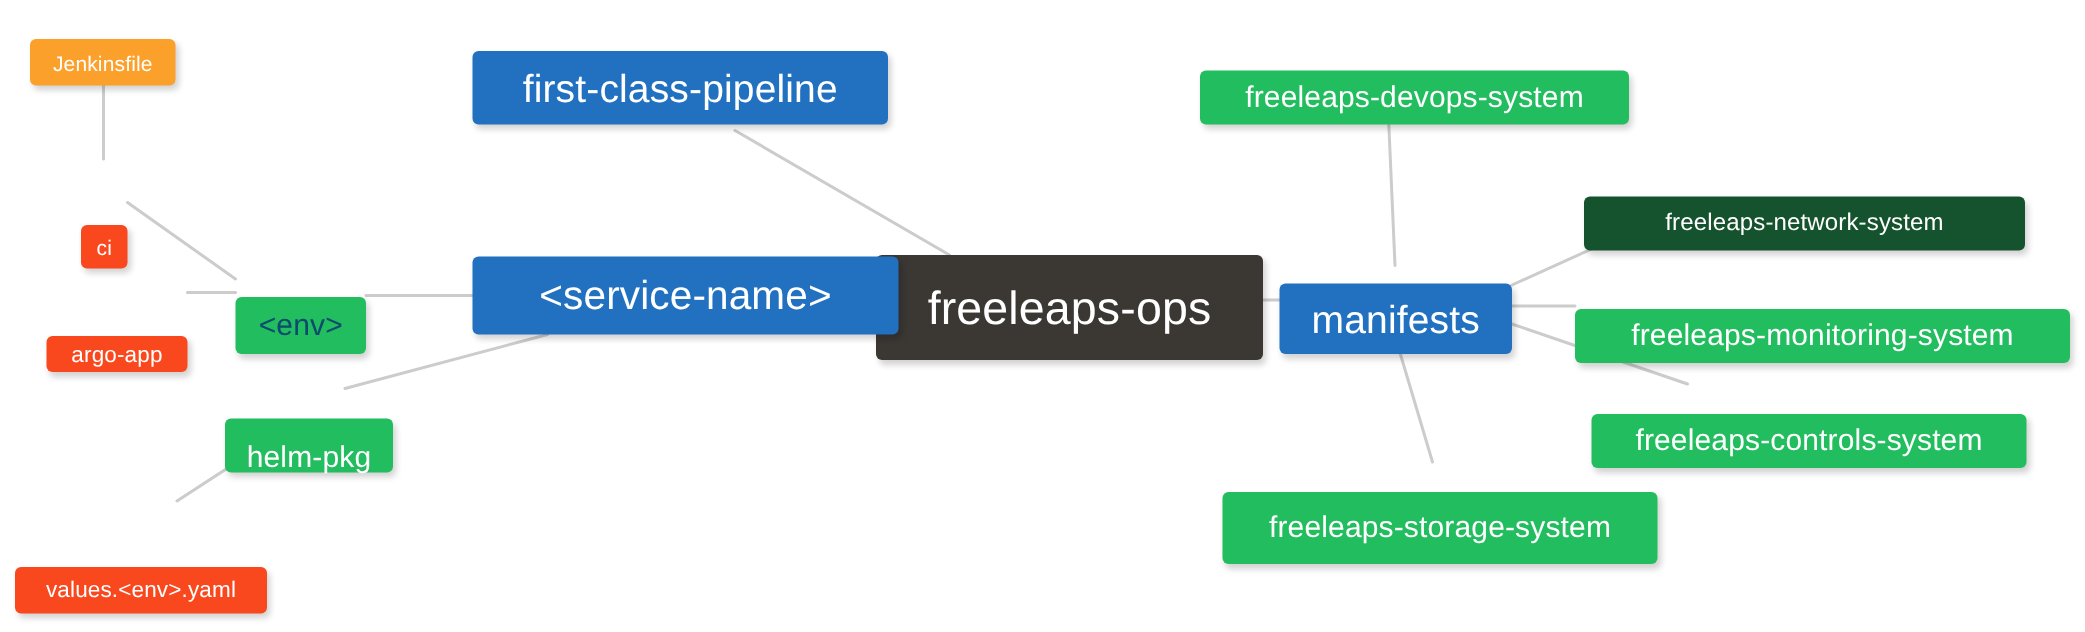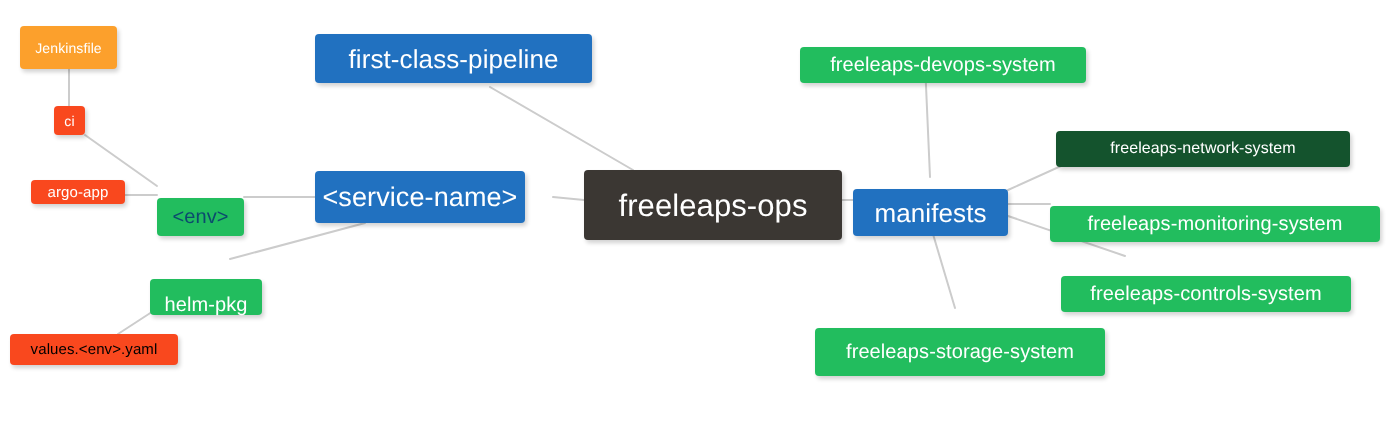--- a/index.html
+++ b/index.html
@@ -36,21 +36,21 @@
     white-space: nowrap;
     line-height: 1;
     letter-spacing: 0.1px;
     box-shadow: 2px 3px 4px rgba(0,0,0,0.18);
     text-rendering: geometricPrecision;
   }
   .n-root     { background: #3b3733; }
   .n-blue     { background: #2171c0; }
   .n-green    { background: #22bd5e; margin-top: 20px; }
   .n-orange   { background: #fca02c; }
-  .n-red      { background: #f9481e; }
+  .n-red      { background: #f9481e; margin-top: 44px; }
 </style>
 </head>
 <body>
 
 <div id="canvas">
   <svg id="edges" viewBox="0 0 1390 421" width="1390" height="421" xmlns="http://www.w3.org/2000/svg">
       <line x1="584" y1="200" x2="553" y2="197" stroke="#cccccc" stroke-width="2" stroke-linecap="round"></line>
       <line x1="633" y1="170" x2="490" y2="87" stroke="#cccccc" stroke-width="2" stroke-linecap="round"></line>
       <line x1="842" y1="200" x2="853" y2="200" stroke="#cccccc" stroke-width="2" stroke-linecap="round"></line>
       <line x1="315" y1="197" x2="244" y2="197" stroke="#cccccc" stroke-width="2" stroke-linecap="round"></line>
@@ -62,45 +62,45 @@
       <line x1="930" y1="177" x2="925" y2="63" stroke="#cccccc" stroke-width="2" stroke-linecap="round"></line>
       <line x1="1008" y1="190" x2="1103" y2="147" stroke="#cccccc" stroke-width="2" stroke-linecap="round"></line>
       <line x1="1008" y1="204" x2="1050" y2="204" stroke="#cccccc" stroke-width="2" stroke-linecap="round"></line>
       <line x1="1008" y1="216" x2="1125" y2="256" stroke="#cccccc" stroke-width="2" stroke-linecap="round"></line>
       <line x1="930" y1="224" x2="955" y2="308" stroke="#cccccc" stroke-width="2" stroke-linecap="round"></line>
     </svg>
   <div id="nodes">
       <div class="node n-root" style="left: 584px; top: 170px; width: 258px; height: 70px; font-size: 31px; background: rgb(59, 55, 51); color: rgb(255, 255, 255);">
         <span>freeleaps-ops</span>
       </div>
-      <div class="node n-blue" style="left: 315px; top: 171px; width: 210px; height: 52px; font-size: 27px; background: rgb(33, 113, 192); color: rgb(255, 255, 255);">
+      <div class="node n-blue" style="left: 315px; top: 171px; width: 284px; height: 52px; font-size: 27px; background: rgb(33, 113, 192); color: rgb(255, 255, 255);">
         <span>&lt;service-name&gt;</span>
       </div>
       <div class="node n-blue" style="left: 315px; top: 34px; width: 277px; height: 49px; font-size: 26px; background: rgb(33, 113, 192); color: rgb(255, 255, 255);">
         <span>first-class-pipeline</span>
       </div>
       <div class="node n-blue" style="left: 853px; top: 177px; width: 155px; height: 47px; font-size: 26px; background: rgb(33, 113, 192); color: rgb(255, 255, 255); margin-top: 12px;">
         <span>manifests</span>
       </div>
       <div class="node n-green" style="left: 157px; top: 178px; width: 87px; height: 38px; font-size: 20px; background: rgb(34, 189, 94); color: #0c4a6e; text-align: right;">
         <span>&lt;env&gt;</span>
       </div>
       <div class="node n-green" style="left: 150px; top: 259px; width: 112px; height: 36px; font-size: 20px; background: rgb(34, 189, 94); color: rgb(255, 255, 255); align-items: flex-end;">
         <span>helm-pkg</span>
       </div>
-      <div class="node n-orange" style="left: 20px; top: 26px; width: 97px; height: 43px; font-size: 14px; background: rgb(252, 160, 44); color: rgb(255, 255, 255);">
+      <div class="node n-orange" style="left: 20px; top: 26px; width: 97px; height: 31px; font-size: 14px; background: rgb(252, 160, 44); color: rgb(255, 255, 255);">
         <span>Jenkinsfile</span>
       </div>
       <div class="node n-red" style="left: 54px; top: 106px; width: 31px; height: 29px; font-size: 14px; background: rgb(249, 72, 30); color: rgb(255, 255, 255);">
         <span>ci</span>
       </div>
       <div class="node n-red" style="left: 31px; top: 180px; width: 94px; height: 24px; font-size: 15px; background: rgb(249, 72, 30); color: rgb(255, 255, 255);">
         <span>argo-app</span>
       </div>
-      <div class="node n-red" style="left: 10px; top: 334px; width: 168px; height: 31px; font-size: 15px; background: rgb(249, 72, 30); color: #000000;">
+      <div class="node n-red" style="left: 10px; top: 334px; width: 168px; height: 31px; font-size: 15px; background: rgb(249, 72, 30); color: #ffffff;">
         <span>values.&lt;env&gt;.yaml</span>
       </div>
       <div class="node n-green" style="left: 800px; top: 27px; width: 286px; height: 36px; font-size: 20px; background: rgb(34, 189, 94); color: rgb(255, 255, 255);">
         <span>freeleaps-devops-system</span>
       </div>
       <div class="node n-green" style="left: 1056px; top: 111px; width: 294px; height: 36px; font-size: 16px; background: #14532d; color: rgb(255, 255, 255);">
         <span>freeleaps-network-system</span>
       </div>
       <div class="node n-green" style="left: 1050px; top: 186px; width: 330px; height: 36px; font-size: 20px; background: rgb(34, 189, 94); color: rgb(255, 255, 255);">
         <span>freeleaps-monitoring-system</span>

